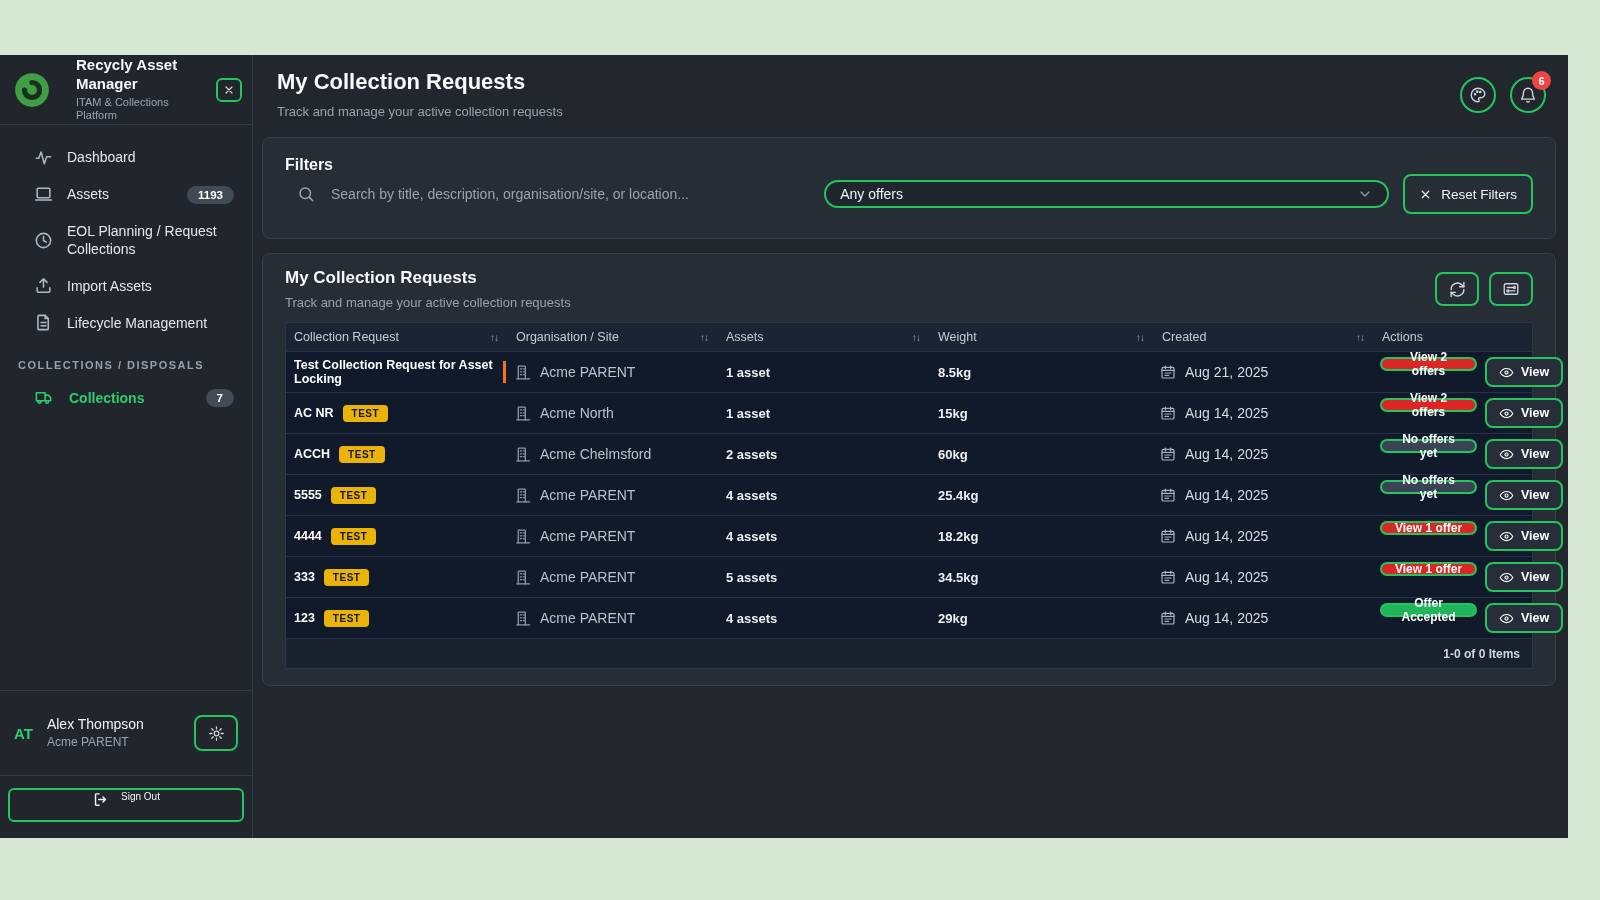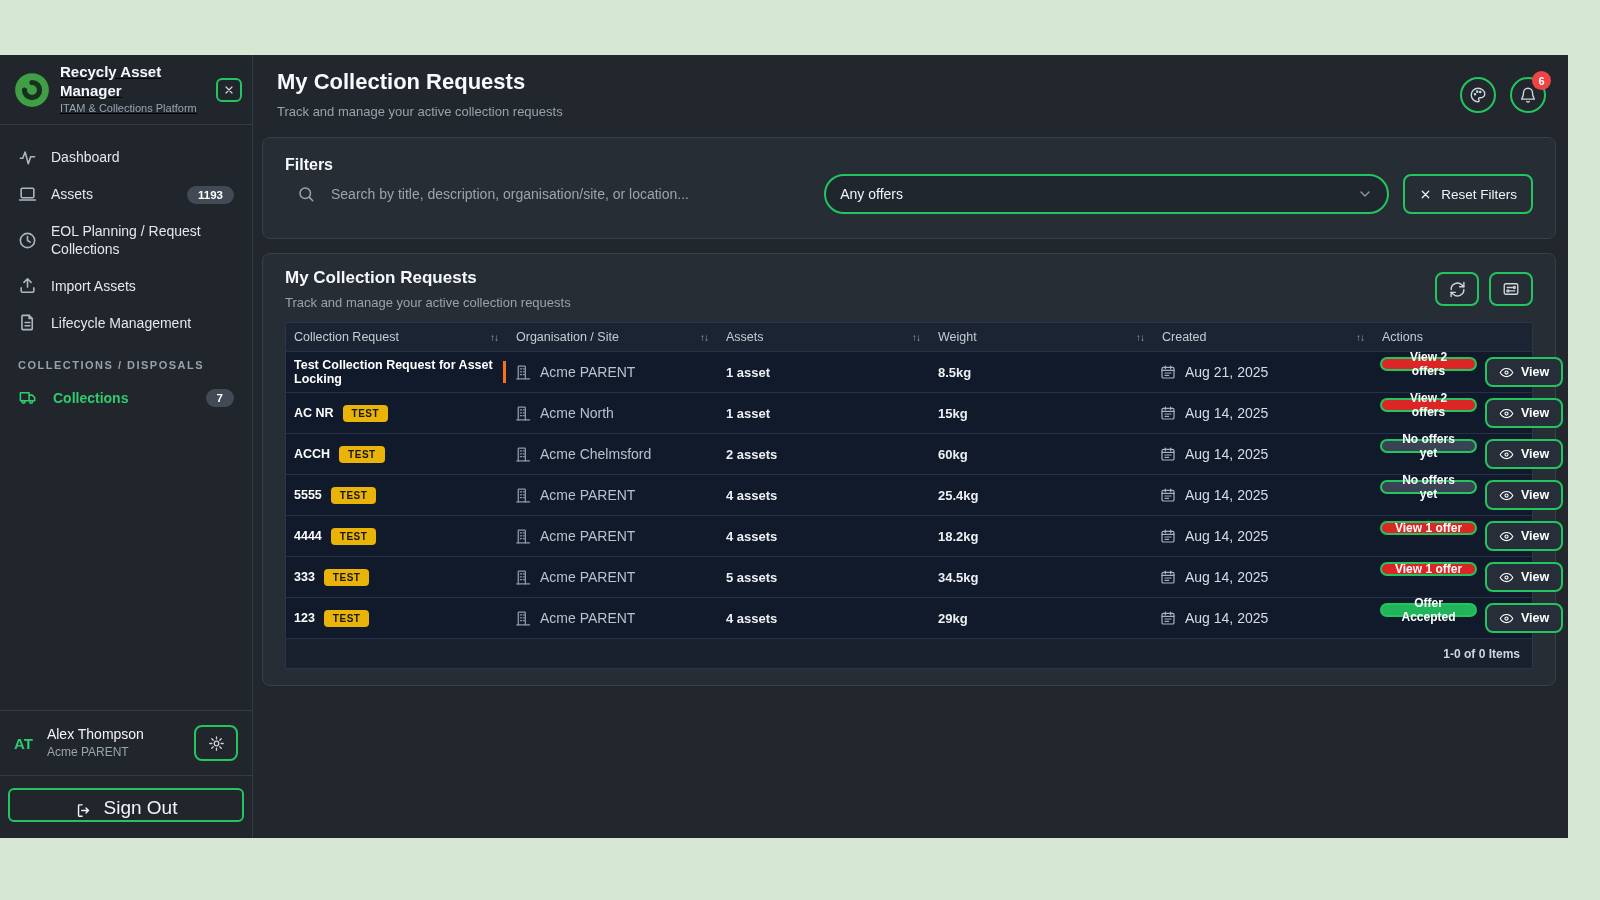--- a/index.html
+++ b/index.html
@@ -14,69 +14,68 @@
     position:absolute; top:55px; left:0; width:1568px; height:783px;
     display:flex; background:#22272e;
   }
 
   
   .sidebar {
     width:253px; min-width:253px; background:#21262d;
     border-right:1px solid #353b44; display:flex; flex-direction:column;
   }
   .side-head {
-    height:70px; padding:0 10px 0 14px; display:flex; align-items:center; gap:10px;
+    height:70px; padding:0 10px 0 14px; display:flex; align-items:center; gap:26px;
     border-bottom:1px solid #353b44;
-    text-decoration:underline;
   }
   .brand-text { flex:1; line-height:1.25; }
   .brand-title { font-size:15px; font-weight:700; color:#f5f7fa; }
   .brand-sub { font-size:11px; color:#9aa4af; margin-top:2px; }
   .collapse-btn {
     width:26px; height:24px; border:2px solid #22c55e; border-radius:6px;
     background:transparent; display:flex; align-items:center; justify-content:center;
     color:#cfd6dd; cursor:pointer; flex:none;
   }
   .nav { padding-top:14px; }
   .nav-item {
     display:flex; align-items:center; gap:14px; padding:9px 18px;
-    color:#e5e7eb; font-size:14px; cursor:pointer;
+    color:#e5e7eb; font-size:14px; cursor:pointer;margin-left:16px;
   }
   .nav-item .nicon { color:#aeb6c0; display:flex; flex:none; }
   .nav-item.active { color:#2ecc6e; font-weight:700;gap:16px; }
   .nav-item.active .nicon { color:#2ecc6e; }
   .nav-label { line-height:1.3; }
   .section-label {
     padding:18px 18px 8px; font-size:11px; font-weight:700; color:#97a1ac;
     letter-spacing:1.5px;
   }
   .badge-pill {
     margin-left:auto; background:#424a55; border-radius:11px; padding:3px 11px;
     font-size:11.5px; font-weight:700; color:#fff;
   }
   .badge-pill:empty { display:none; }
 
   .user-block {
-    margin-top:auto; border-top:1px solid #353b44; padding:14px 14px;
+    margin-top:auto; border-top:1px solid #353b44; padding:24px 14px;
     display:flex; align-items:center; gap:14px;
   }
   .avatar-initials { color:#2ecc6e; font-weight:700; font-size:15px; flex:none; }
   .user-meta { flex:1; line-height:1.3; }
   .user-name { font-size:14px; color:#f3f4f6; }
   .user-org { font-size:12px; color:#9aa4af; margin-top:2px; }
   .gear-btn {
     width:44px; height:36px; border:2px solid #22c55e; border-radius:8px;
     background:transparent; color:#d1d5db; display:flex; align-items:center;
     justify-content:center; cursor:pointer; flex:none;
   }
   .signout-wrap { border-top:1px solid #353b44; padding:12px 8px 16px; }
   .signout-btn {
     width:100%; height:34px; border:2px solid #22c55e; border-radius:6px;
-    background:transparent; color:#f3f4f6; font-size:19px; cursor:pointer;
-    display:flex; align-items:flex-end; justify-content:center; gap:12px;
+    background:transparent; color:#f3f4f6; font-size:10px; cursor:pointer;
+    display:flex; align-items:flex-start; justify-content:center; gap:12px;
     font-family:"Liberation Sans", sans-serif;
   }
 
   
   .main { flex:1; display:flex; flex-direction:column; overflow:hidden; }
   .main-header { display:flex; justify-content:space-between; padding:14px 22px 4px 24px; }
   .page-title { font-size:22px; font-weight:700; color:#f8fafc; margin:0 0 9px; }
   .page-sub { font-size:13px; color:#98a2ad; }
   .header-actions { display:flex; gap:14px; padding-top:8px; }
   .circle-btn {
@@ -97,21 +96,21 @@
   .filters-card { padding:18px 22px 24px; }
   .filters-title { font-size:16px; font-weight:700; color:#f5f7fa; }
   .filters-row { display:flex; align-items:center; gap:14px; }
   .search-box { flex:1; display:flex; align-items:center; gap:14px; color:#9aa4af; padding-left:12px; }
   .search-box input {
     flex:1; background:transparent; border:none; outline:none; color:#e5e7eb;
     font-size:14px; font-family:"Liberation Sans", sans-serif;
   }
   .search-box input::placeholder { color:#9aa4af; opacity:1; }
   .select-box {
-    width:565px; height:40px; border:2px solid #22c55e; border-radius:20px;
+    width:565px; height:28px; border:2px solid #22c55e; border-radius:20px;
     background:#20262e; display:flex; align-items:center; justify-content:space-between;
     padding:0 14px; color:#f3f4f6; font-size:14px; cursor:pointer; flex:none;
   }
   .select-box .chev { color:#8f99a5; display:flex; }
   .reset-btn {
     height:40px; border:2px solid #22c55e; border-radius:8px; background:transparent;
     color:#f3f4f6; font-size:13.5px; display:flex; align-items:center; gap:9px;
     padding:0 14px; cursor:pointer; flex:none; font-family:"Liberation Sans", sans-serif;
   }
 

